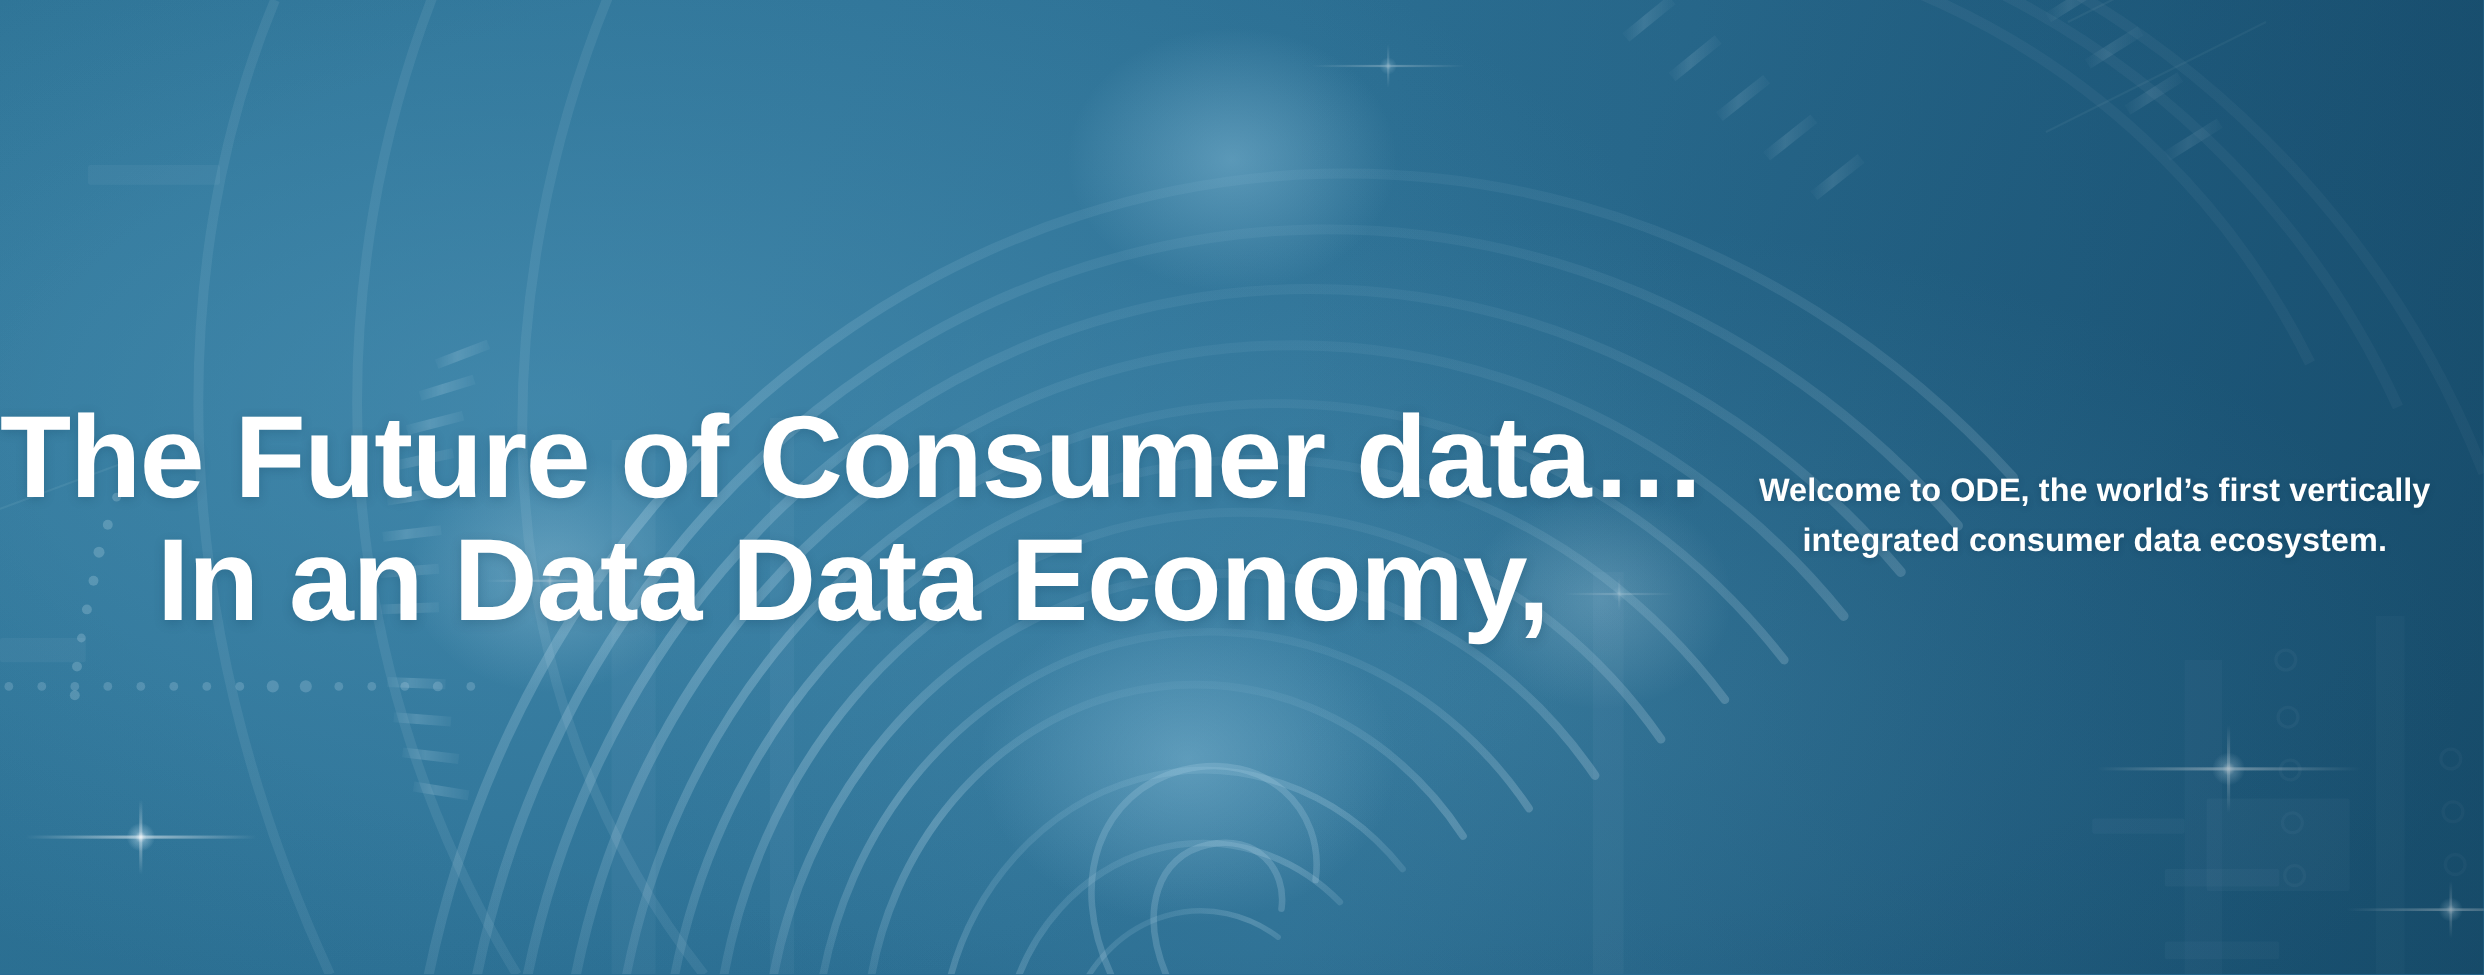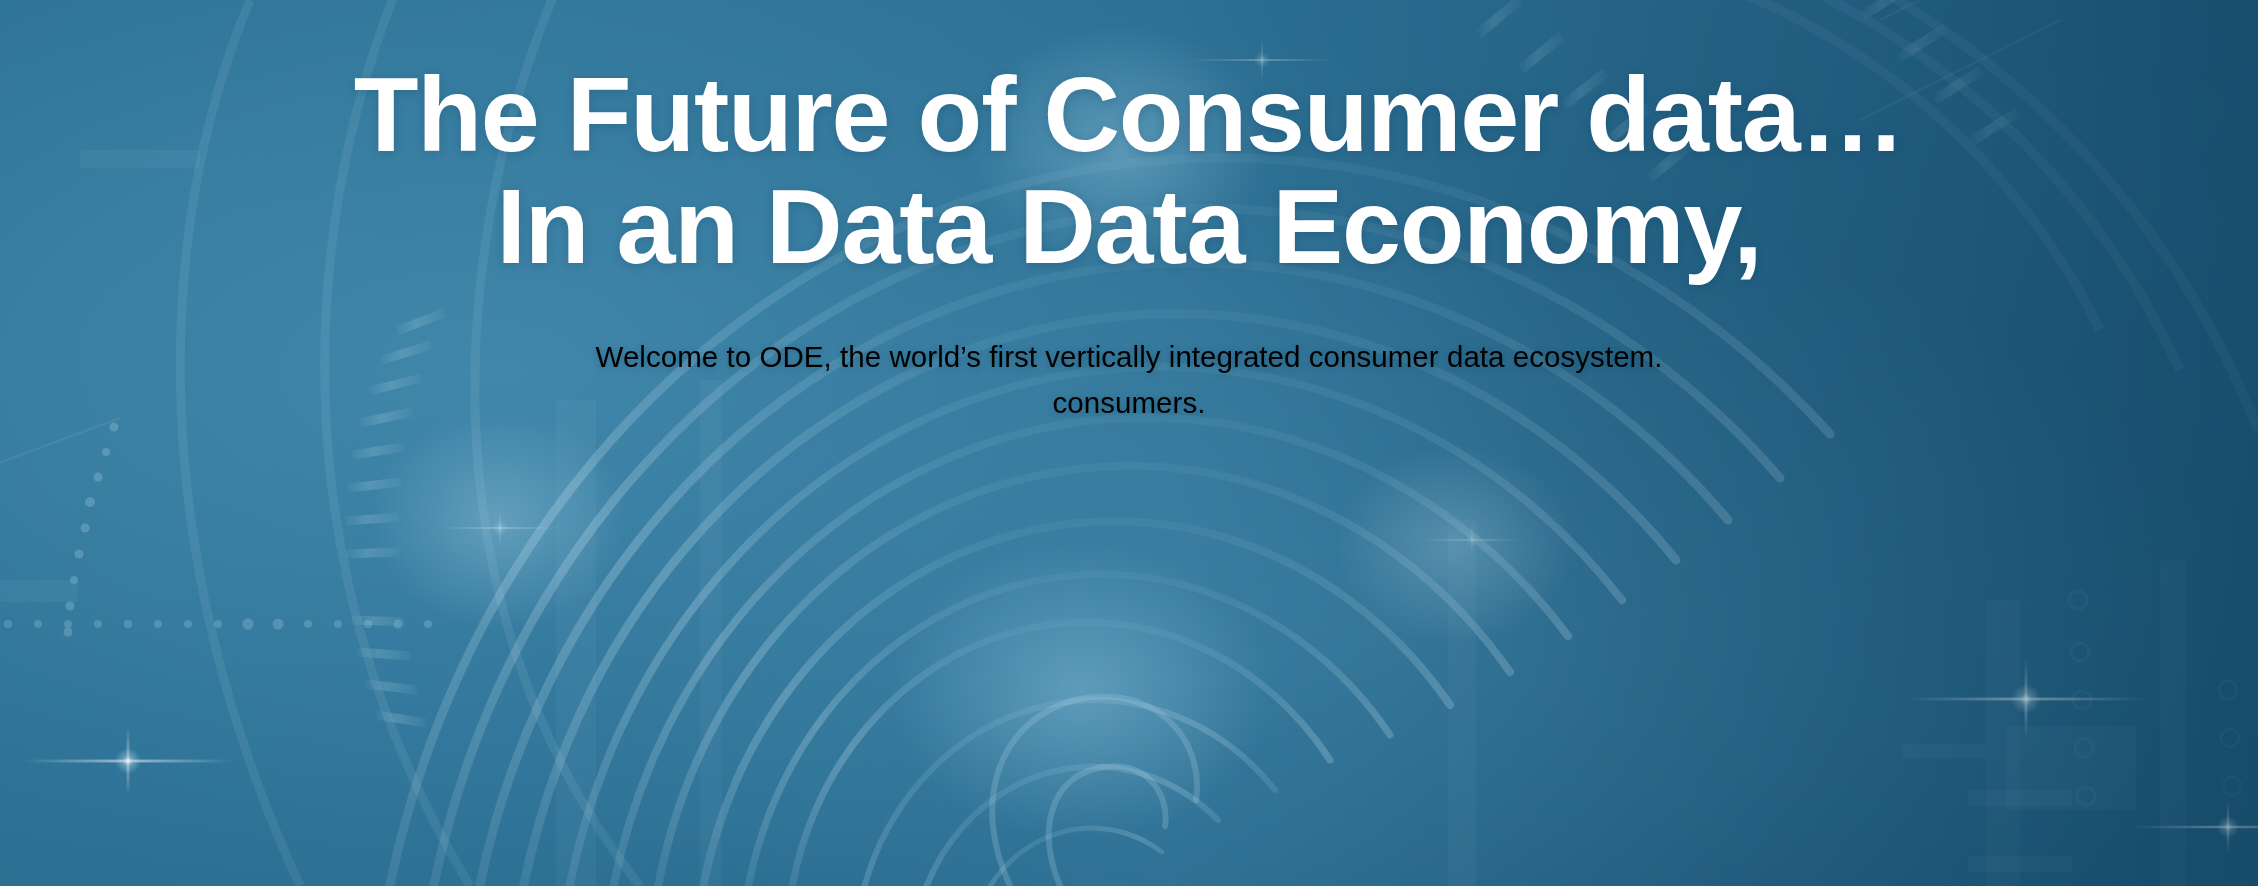--- a/index.html
+++ b/index.html
@@ -44,21 +44,21 @@
   }
 
   
   .tex { position:absolute; inset:0; width:100%; height:100%; display:block; }
 
   
   .hero-content {
     position: absolute;
     inset: 0;
     display: flex;
-    flex-direction: column;
+    flex-direction: row;
     align-items: center;
     z-index: 20;
   }
 
   .headline {
     width: 100%;
     text-align: center;
     color: #ffffff;
     font-weight: 700;
     font-size: 104px;
@@ -68,22 +68,22 @@
     text-shadow: 0 2px 10px rgba(10,50,76,0.22);
   }
   .headline .ln { display:block; white-space: nowrap; }
   .headline .ln1 { font-size: 106px; }
   .headline .ln2 { font-size: 106px; }
   .headline .ln3 { font-size: 106px; }
 
   .subhead {
     width: 1760px;
     text-align: center;
-    color: #000000;
-    font-weight: 400;
+    color: #ffffff;
+    font-weight: 700;
     font-size: 29.5px;
     line-height: 46px;
     letter-spacing: 0.05px;
     margin-top: 52px;
     text-shadow: 0 1px 6px rgba(10,50,76,0.30);
   }
   .subhead .sl { display:block; }
 </style>
 </head>
 <body>
@@ -341,17 +341,16 @@
 
   <div class="hero-content">
 
     <h1 class="headline">
       <span class="ln ln1">The Future of Consumer data…</span>
       <span class="ln ln2">In an Data Data Economy,</span>
     </h1>
 
     <p class="subhead">
       <span class="sl">Welcome to ODE, the world’s first vertically integrated consumer data ecosystem.</span>
-      <span class="sl">consumers.</span>
     </p>
 
   </div>
 </div>
 
 </body></html>

